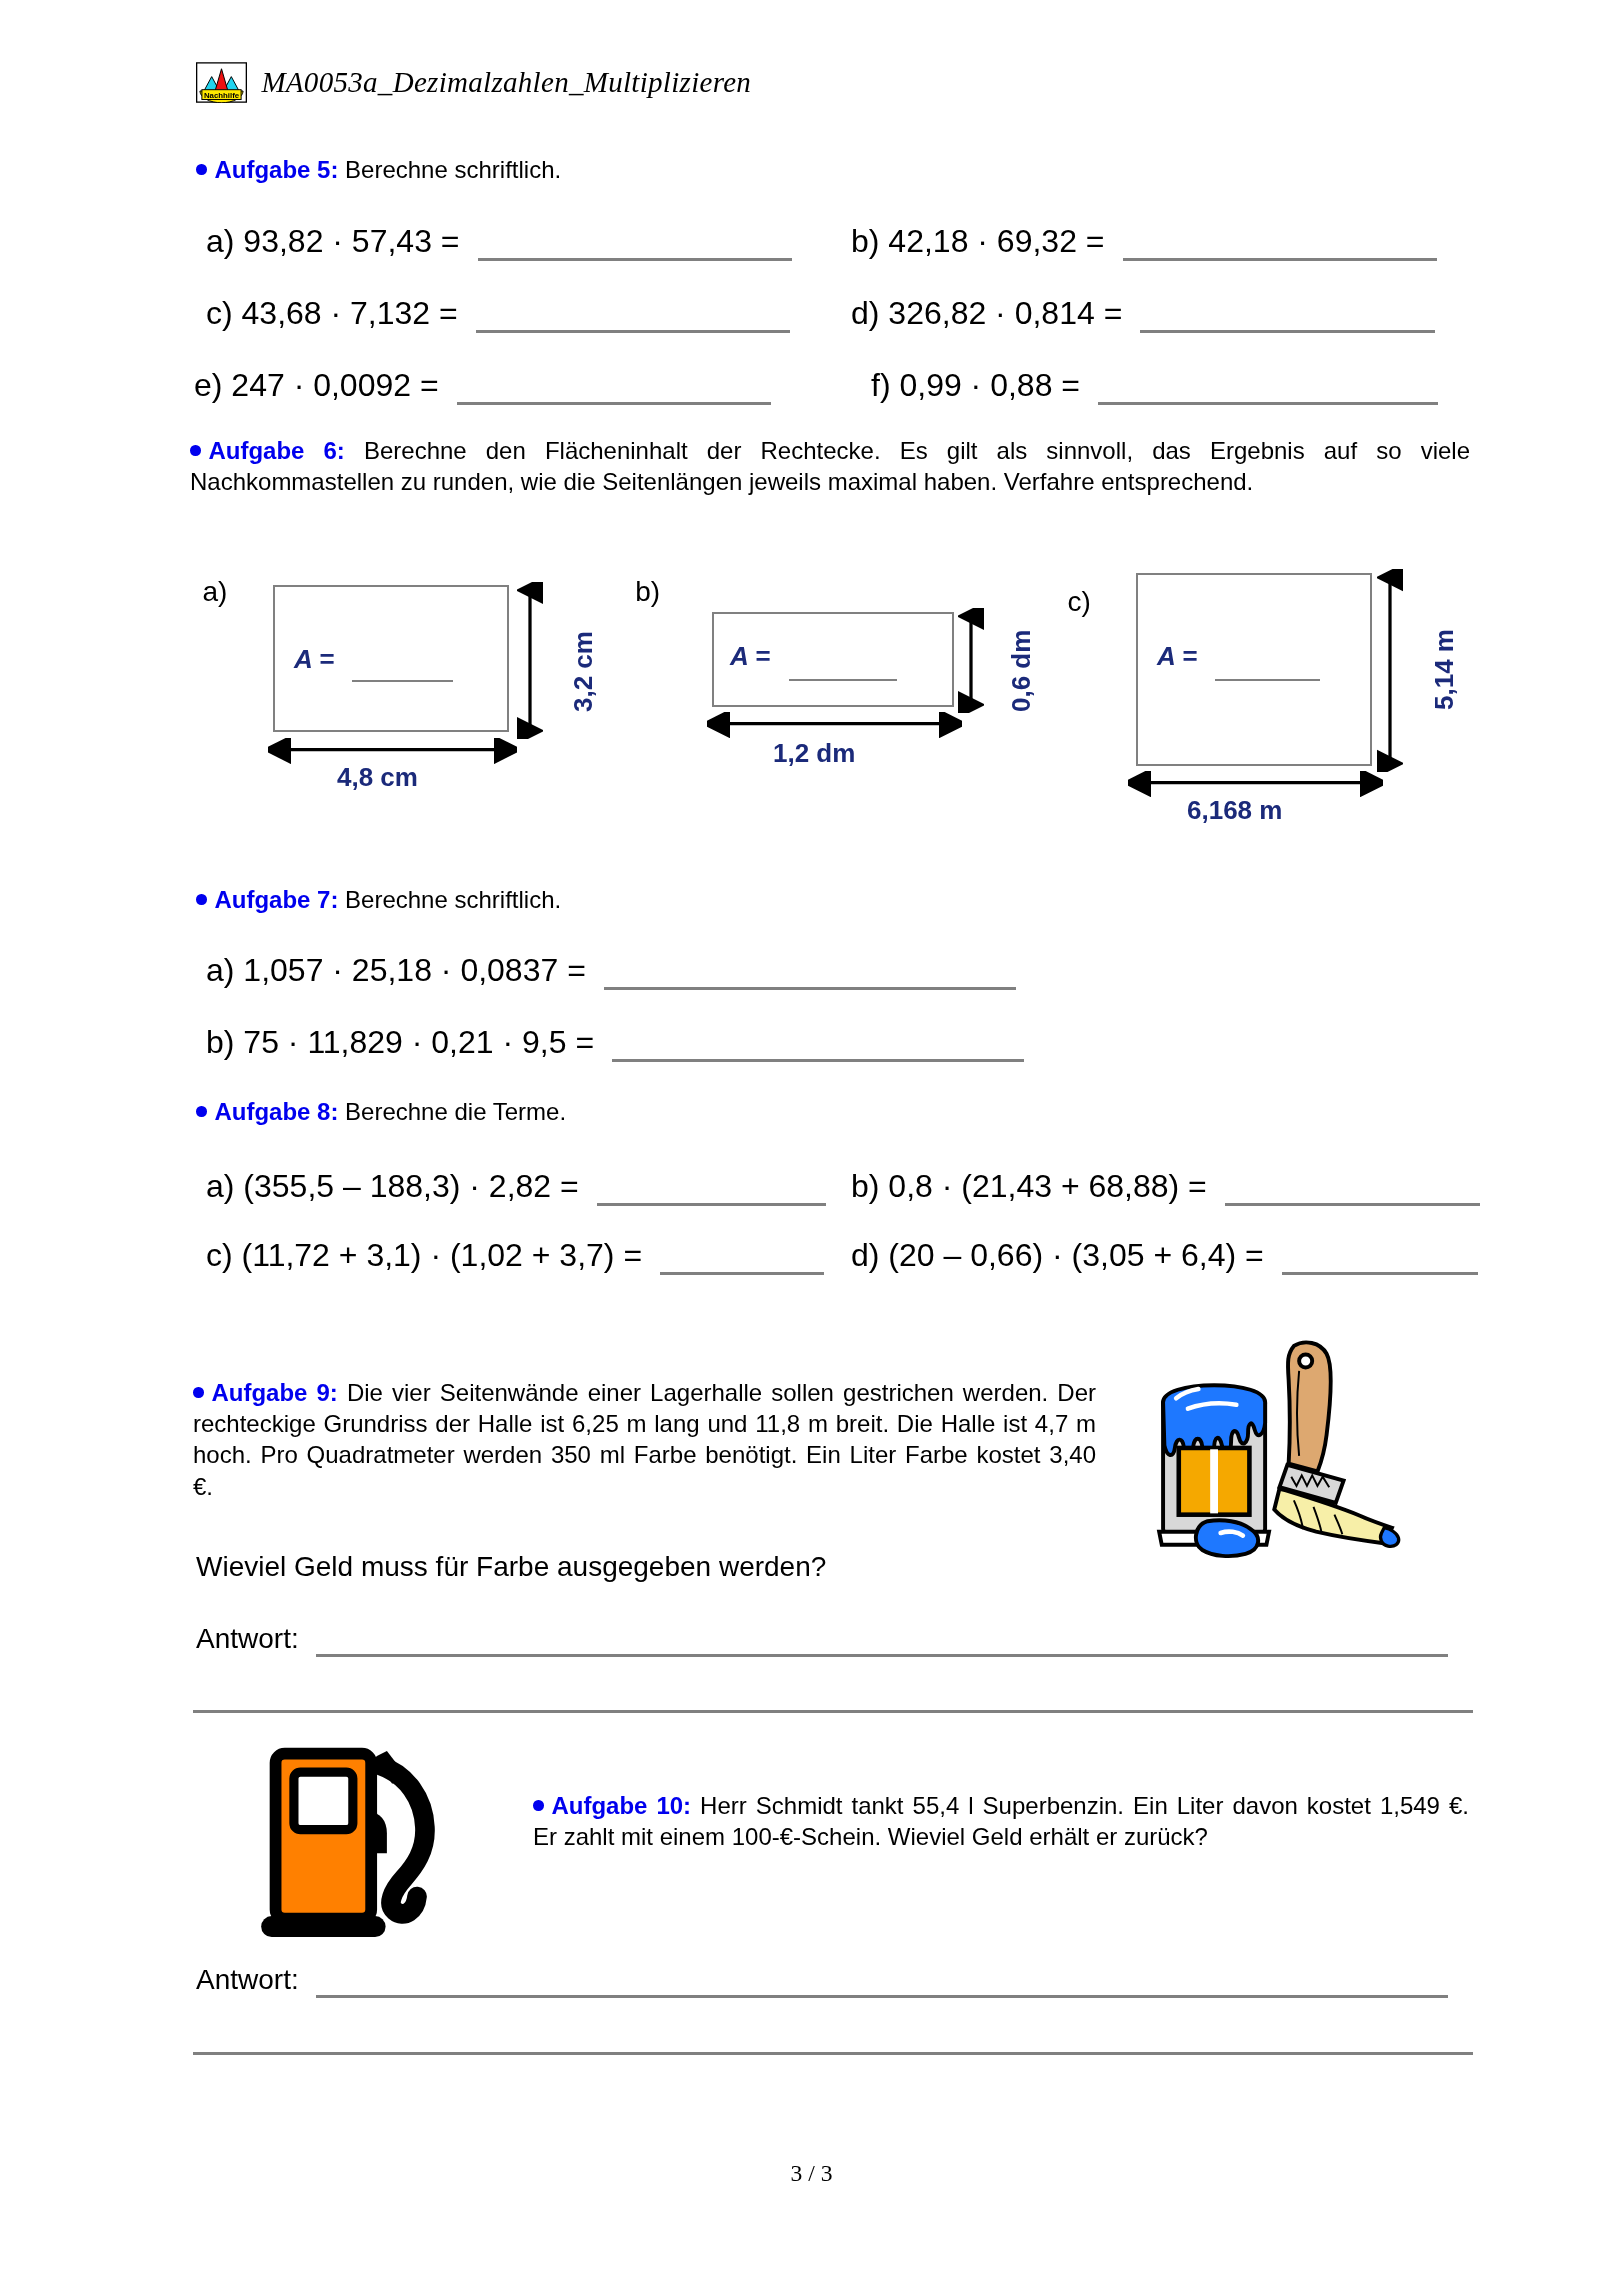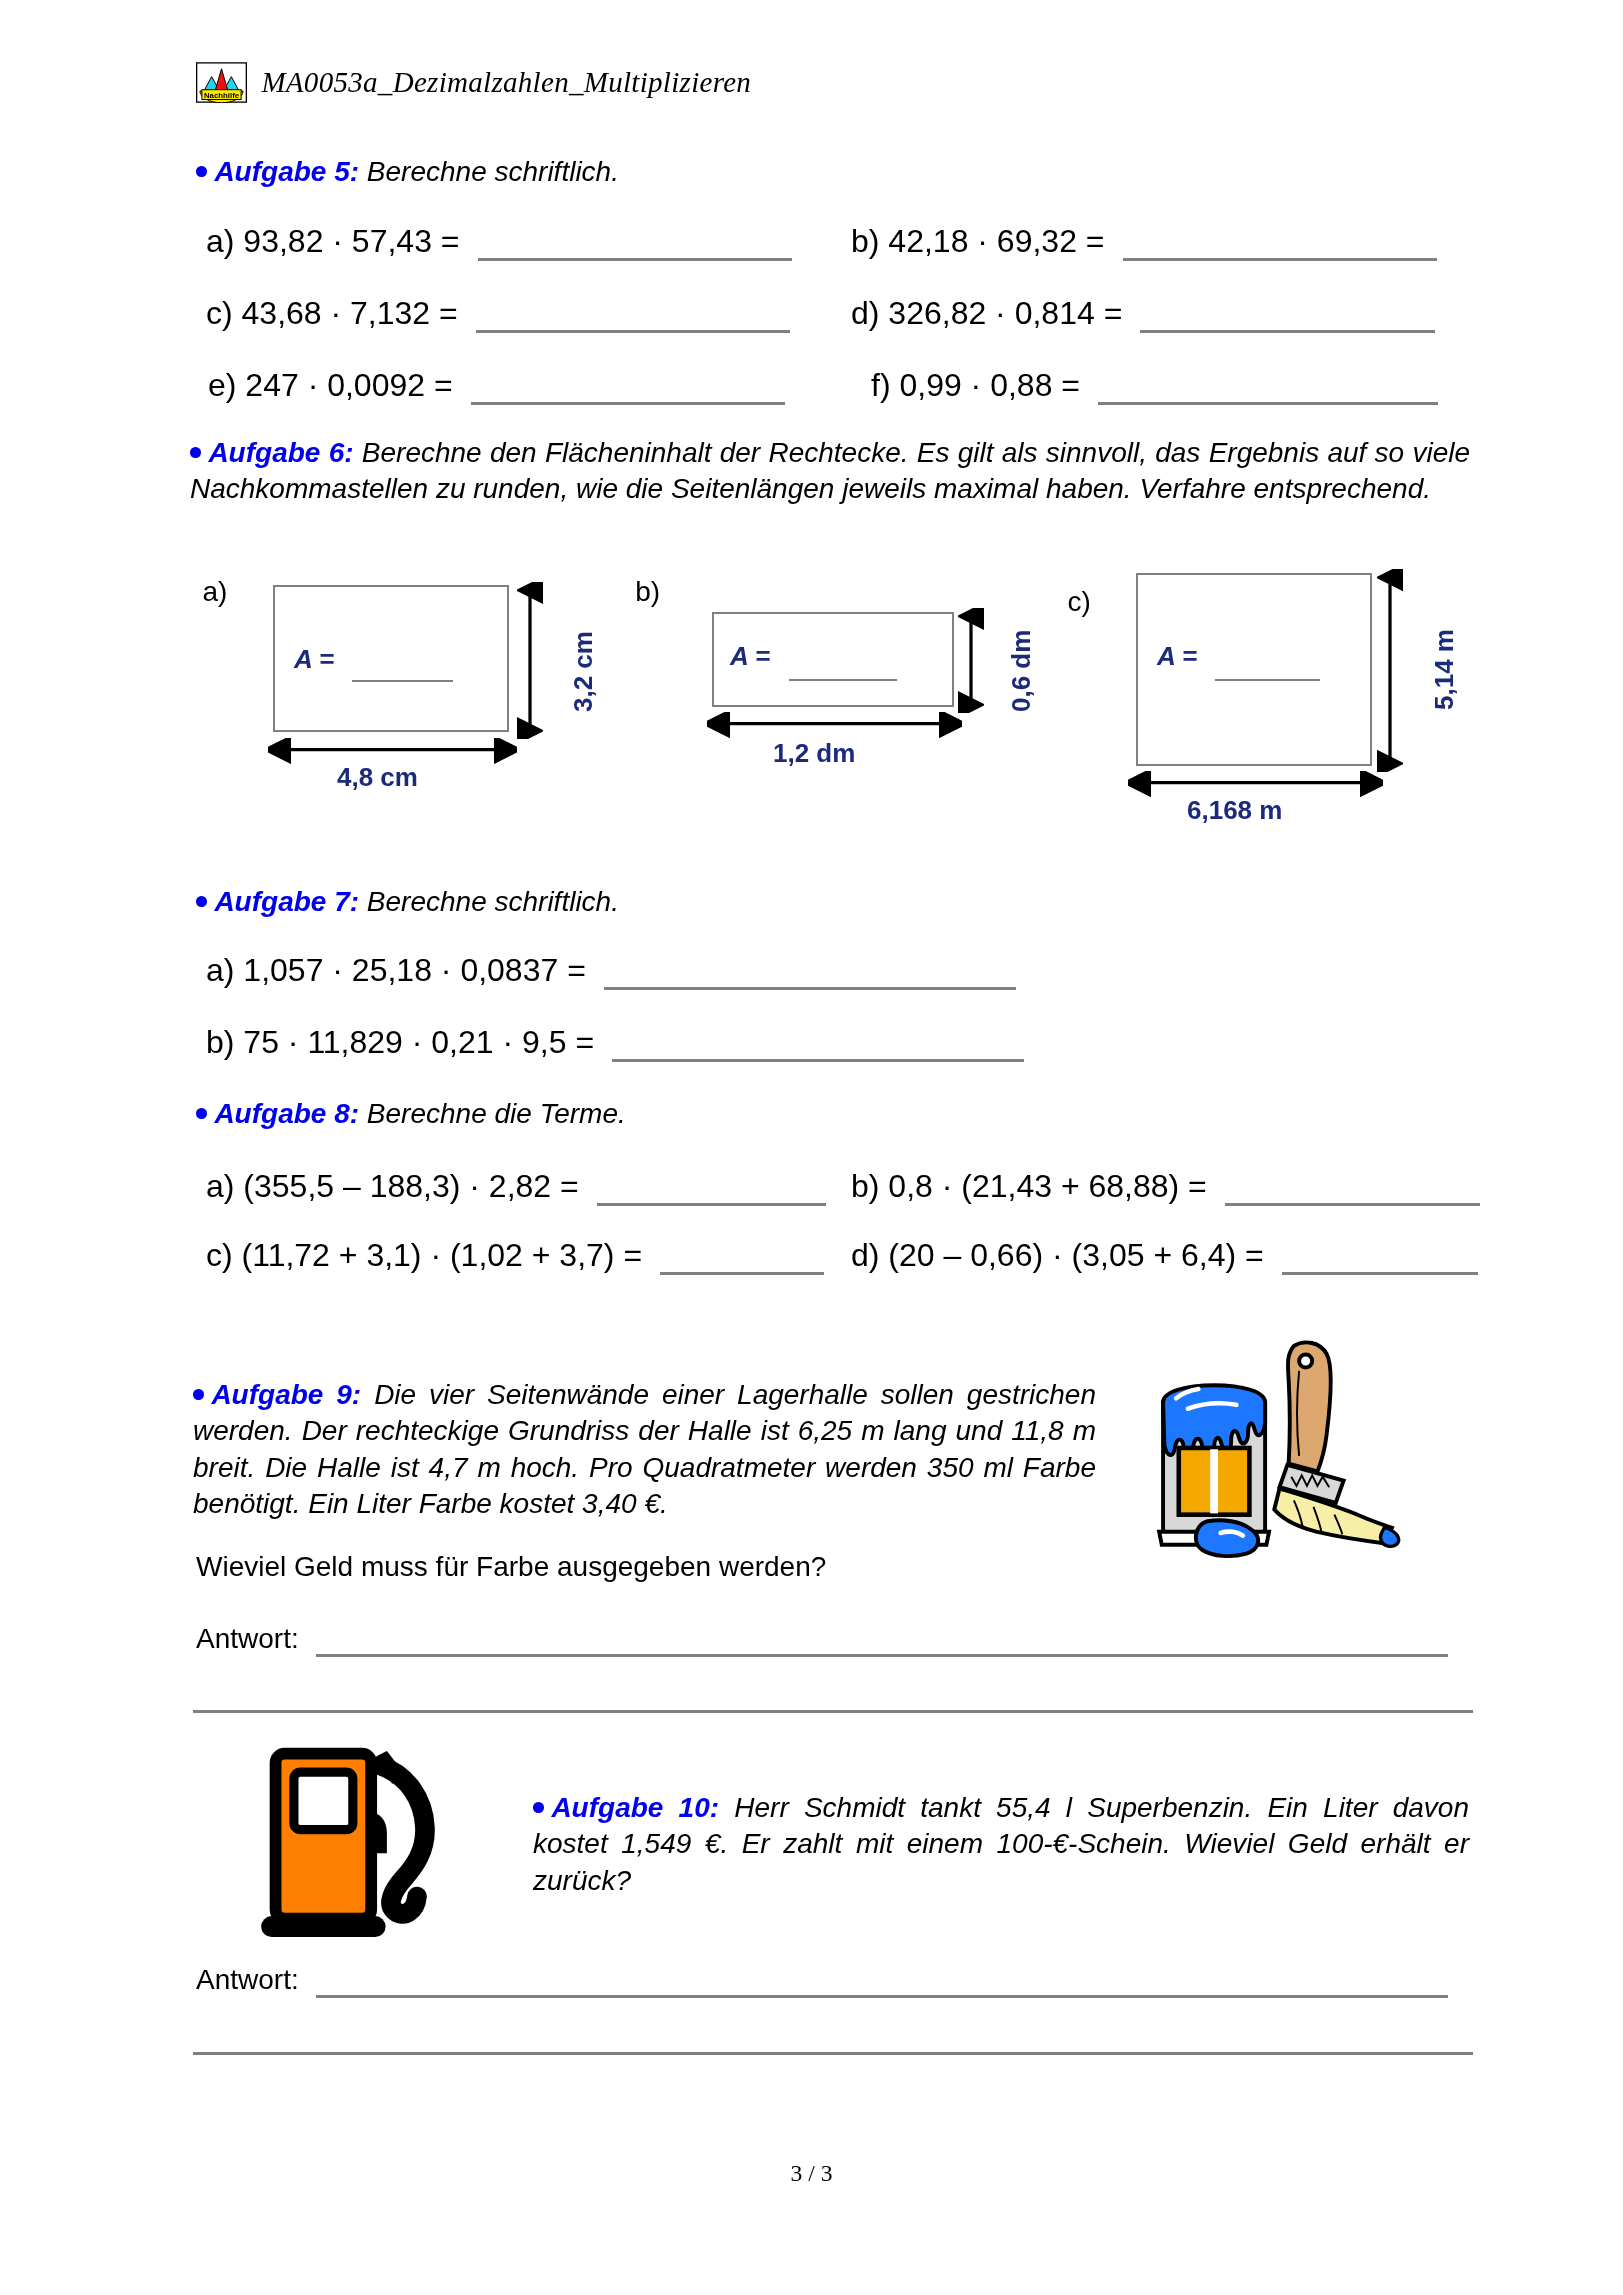--- a/index.html
+++ b/index.html
@@ -26,21 +26,21 @@
     color:#000000;
   }
 
   
   .task { position:absolute; }
   .bullet {
     display:inline-block; width:10.5px; height:10.5px; border-radius:50%;
     background:#0000ee; vertical-align:middle; margin-right:7.9px; margin-bottom:3.9px;
   }
   .task-label { color:#0000ee; font-weight:bold; }
-  .task-head { font-size:28px; line-height:1.30; text-align:justify;font-style:italic; }
+  .task-head { font-size:24px; line-height:1.30; text-align:justify; }
   .task-head .body { color:#000; }
 
   
   .exrow { position:absolute; font-size:32px; white-space:nowrap; }
   .ex-lbl { display:inline-block; }
   .ans-line {
     display:inline-block;
     border-bottom:3.3px solid #808080;
     vertical-align:-9.2px;
     margin-left:9.2px;
@@ -114,21 +114,21 @@
     <span class="ex-lbl">c)</span>
     <span>43,68 · 7,132 =</span>
     <span class="ans-line" style="width:314px;"></span>
   </div>
   <div class="exrow" style="left:851px; top:295px;">
     <span class="ex-lbl">d)</span>
     <span>326,82 · 0,814 =</span>
     <span class="ans-line" style="width:295px;"></span>
   </div>
 
-  <div class="exrow" style="left:208px; top:367px;text-align:center;">
+  <div class="exrow" style="left:194px; top:367px;text-align:center;">
     <span class="ex-lbl">e)</span>
     <span>247 · 0,0092 =</span>
     <span class="ans-line" style="width:314px;"></span>
   </div>
   <div class="exrow" style="left:871px; top:367px;">
     <span class="ex-lbl">f)</span>
     <span>0,99 · 0,88 =</span>
     <span class="ans-line" style="width:340px;"></span>
   </div>
 

